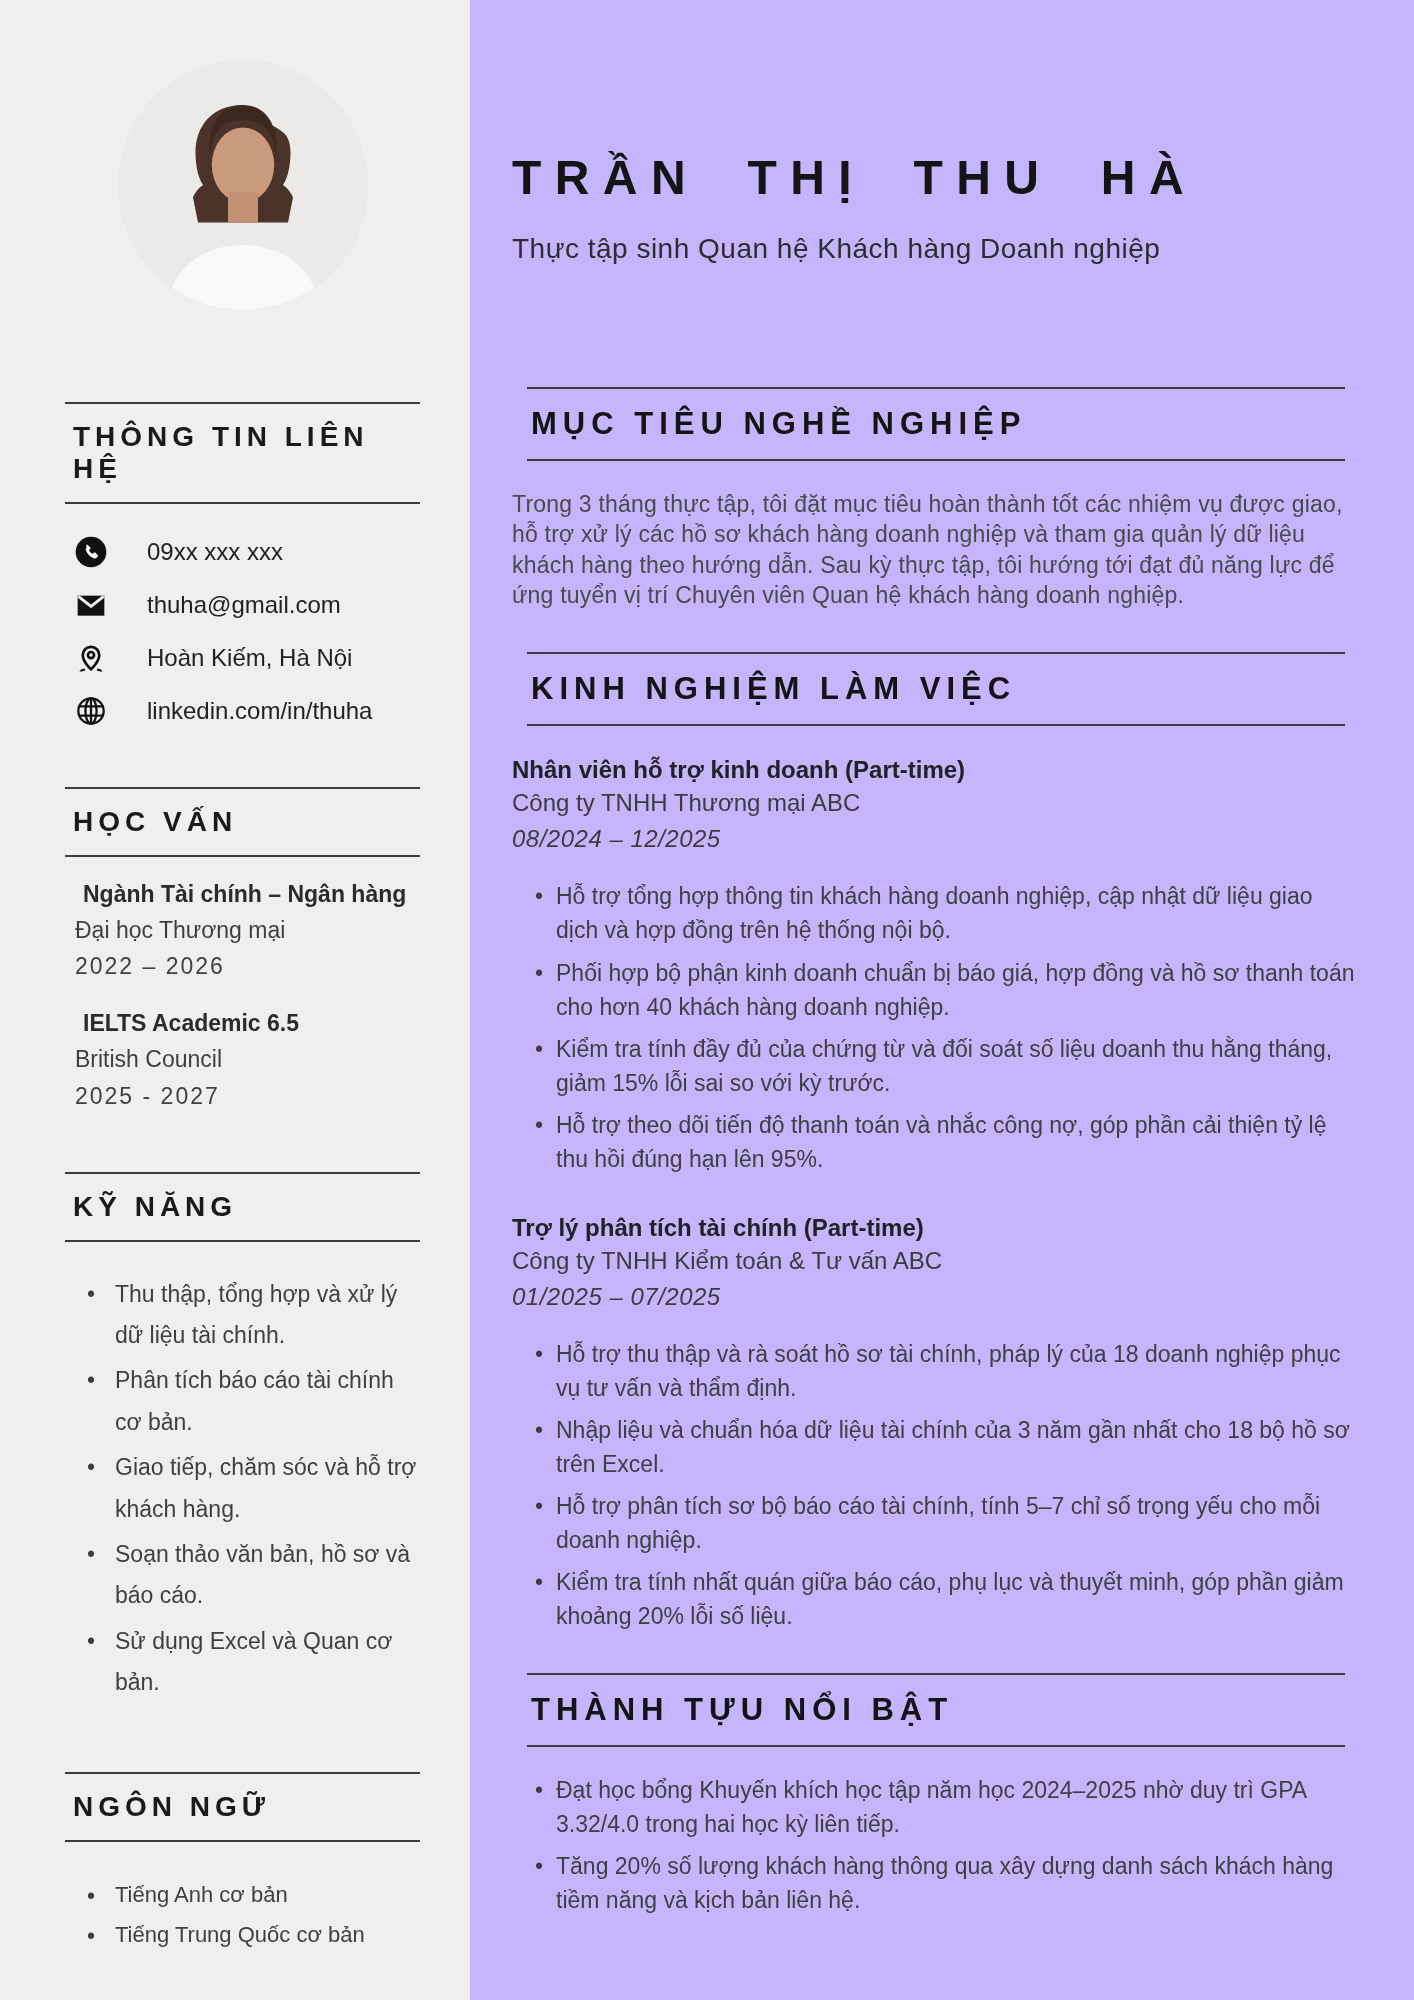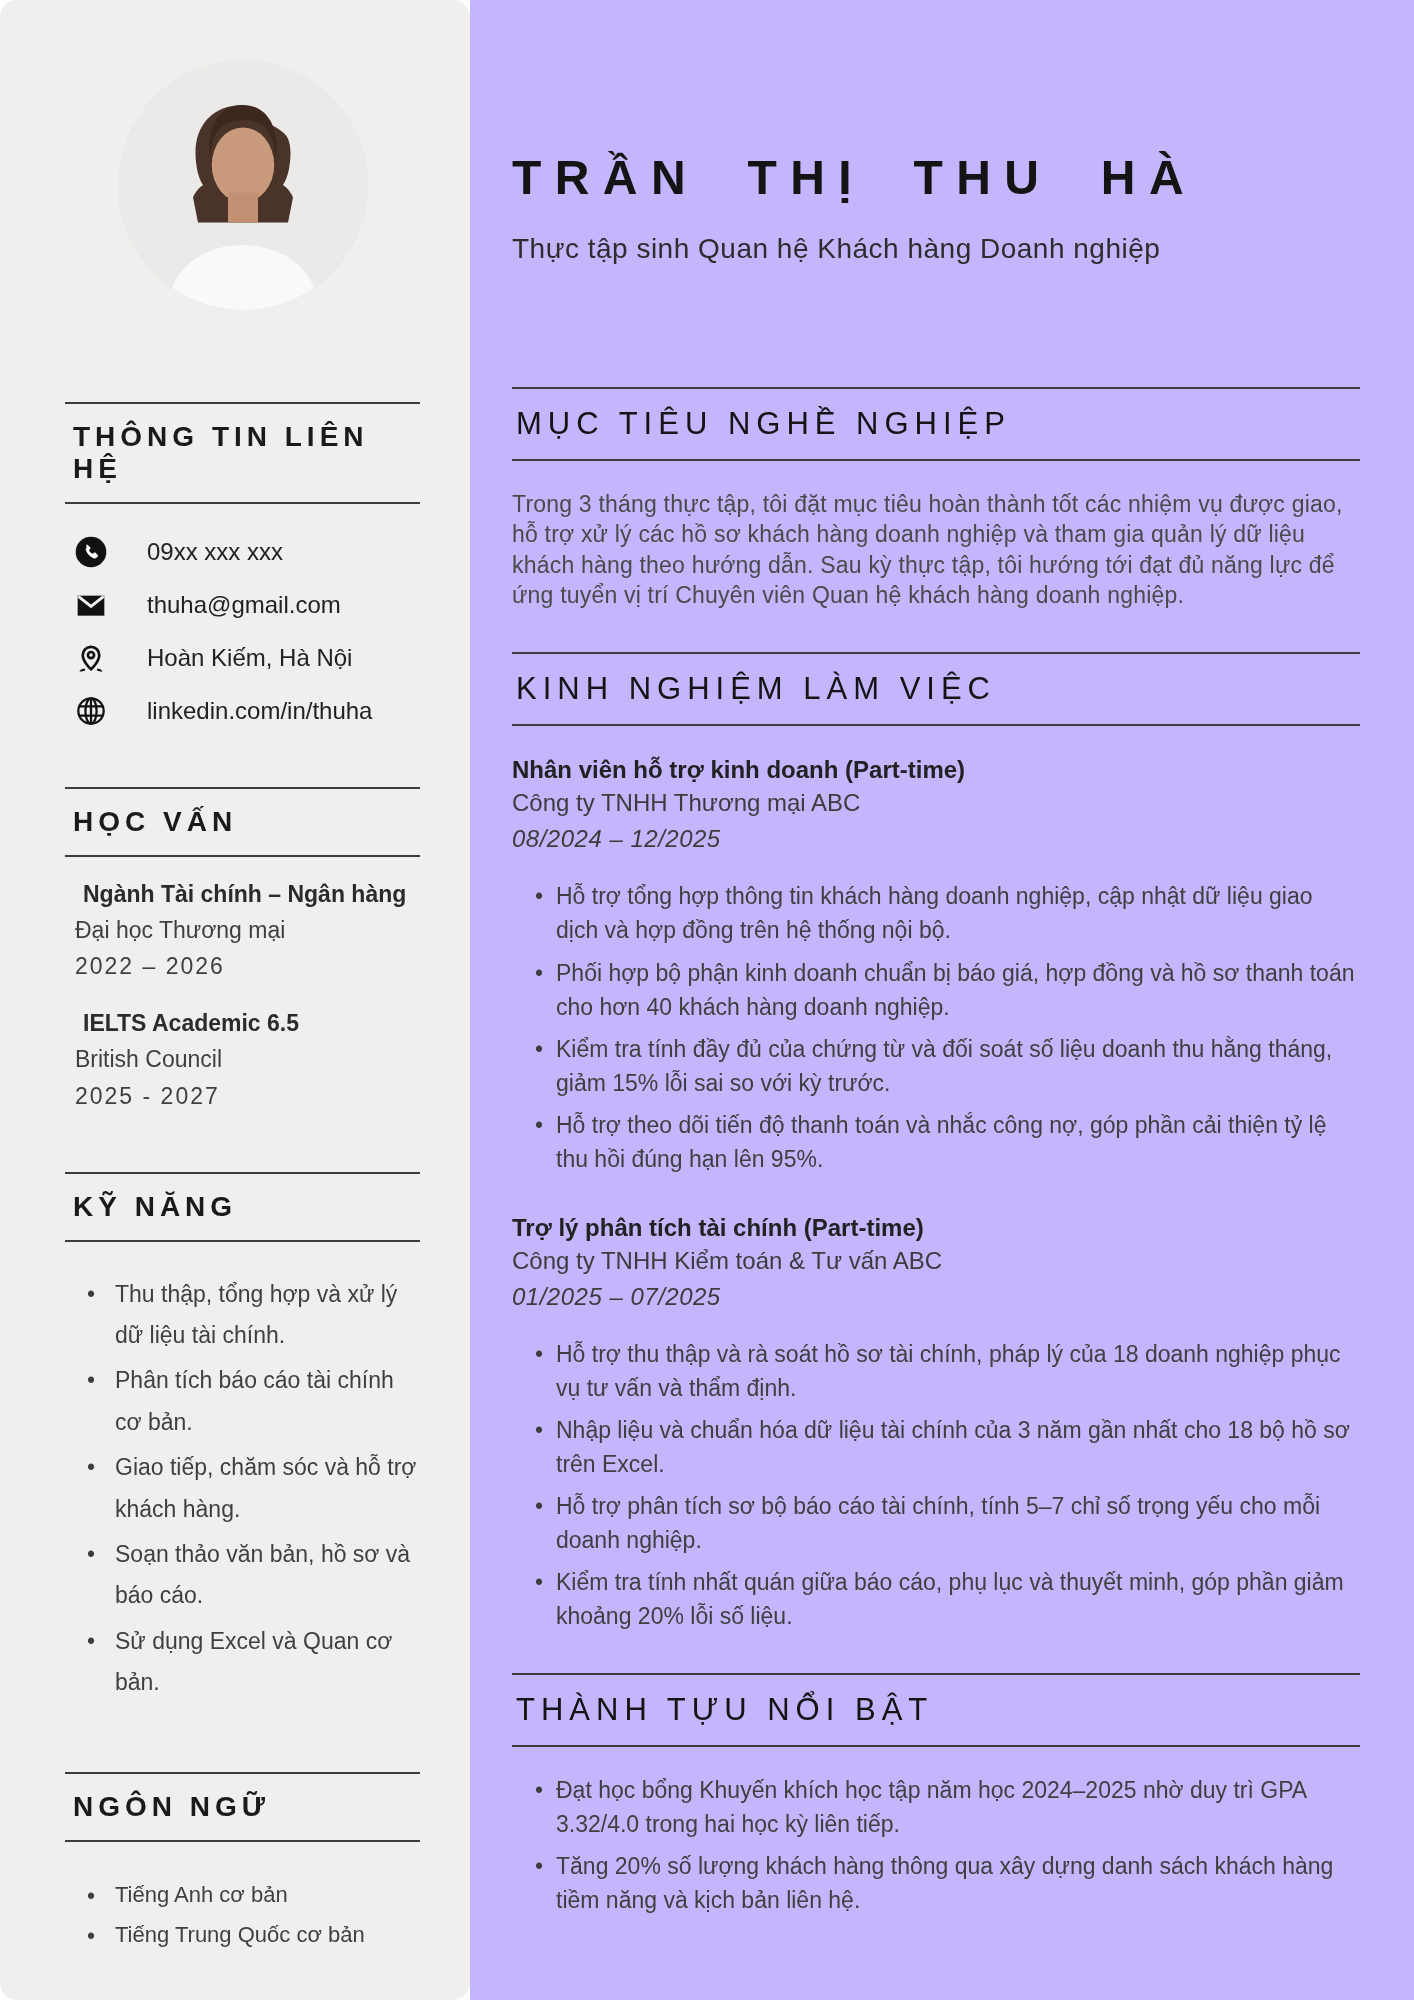--- a/index.html
+++ b/index.html
@@ -10,21 +10,20 @@
     color:#2e2e2e;
     overflow:hidden;
     background:#ffffff;
   }
   
   .sidebar{
     width:470px;min-width:470px;height:2000px;
     background:#f0efed;
     box-sizing:border-box;
     padding:0 50px 0 65px;
-    border-radius:17px;
   }
   .photo-wrap{width:250px;height:250px;margin:60px auto 0;}
   .photo{
     width:250px;height:250px;border-radius:50%;
     background:radial-gradient(circle at 50% 35%, #f2f0ee 0%, #e3e0dd 70%, #d8d4d0 100%);
     overflow:hidden;position:relative;
   }
   .photo svg{width:100%;height:100%;display:block;}
   .side-section{margin-top:0;}
   .side-head{
@@ -77,24 +76,24 @@
     letter-spacing:0.28em;word-spacing:0.45em;
     white-space:nowrap;
   }
   .subtitle{
     margin:28px 0 0;
     font-size:28px;color:#2d2d2d;letter-spacing:0.5px;
   }
   .main-head{
     border-top:2px solid #3d3d3d;
     border-bottom:2px solid #3d3d3d;
-    font-size:31px;font-weight:400;color:#141414;
+    font-size:31px;font-weight:700;color:#141414;
     letter-spacing:6px;
     padding:17px 0 17px 4px;
-    margin:0;
+    margin:15px;
   }
   .objective-section{margin-top:122px;}
   .objective-text{
     margin:28px 0 0;
     font-size:23px;color:#4a4a4a;line-height:1.32;
     letter-spacing:0.2px;
   }
   .experience-section{margin-top:42px;}
   .job{margin-top:30px;}
   .job + .job{margin-top:38px;}

